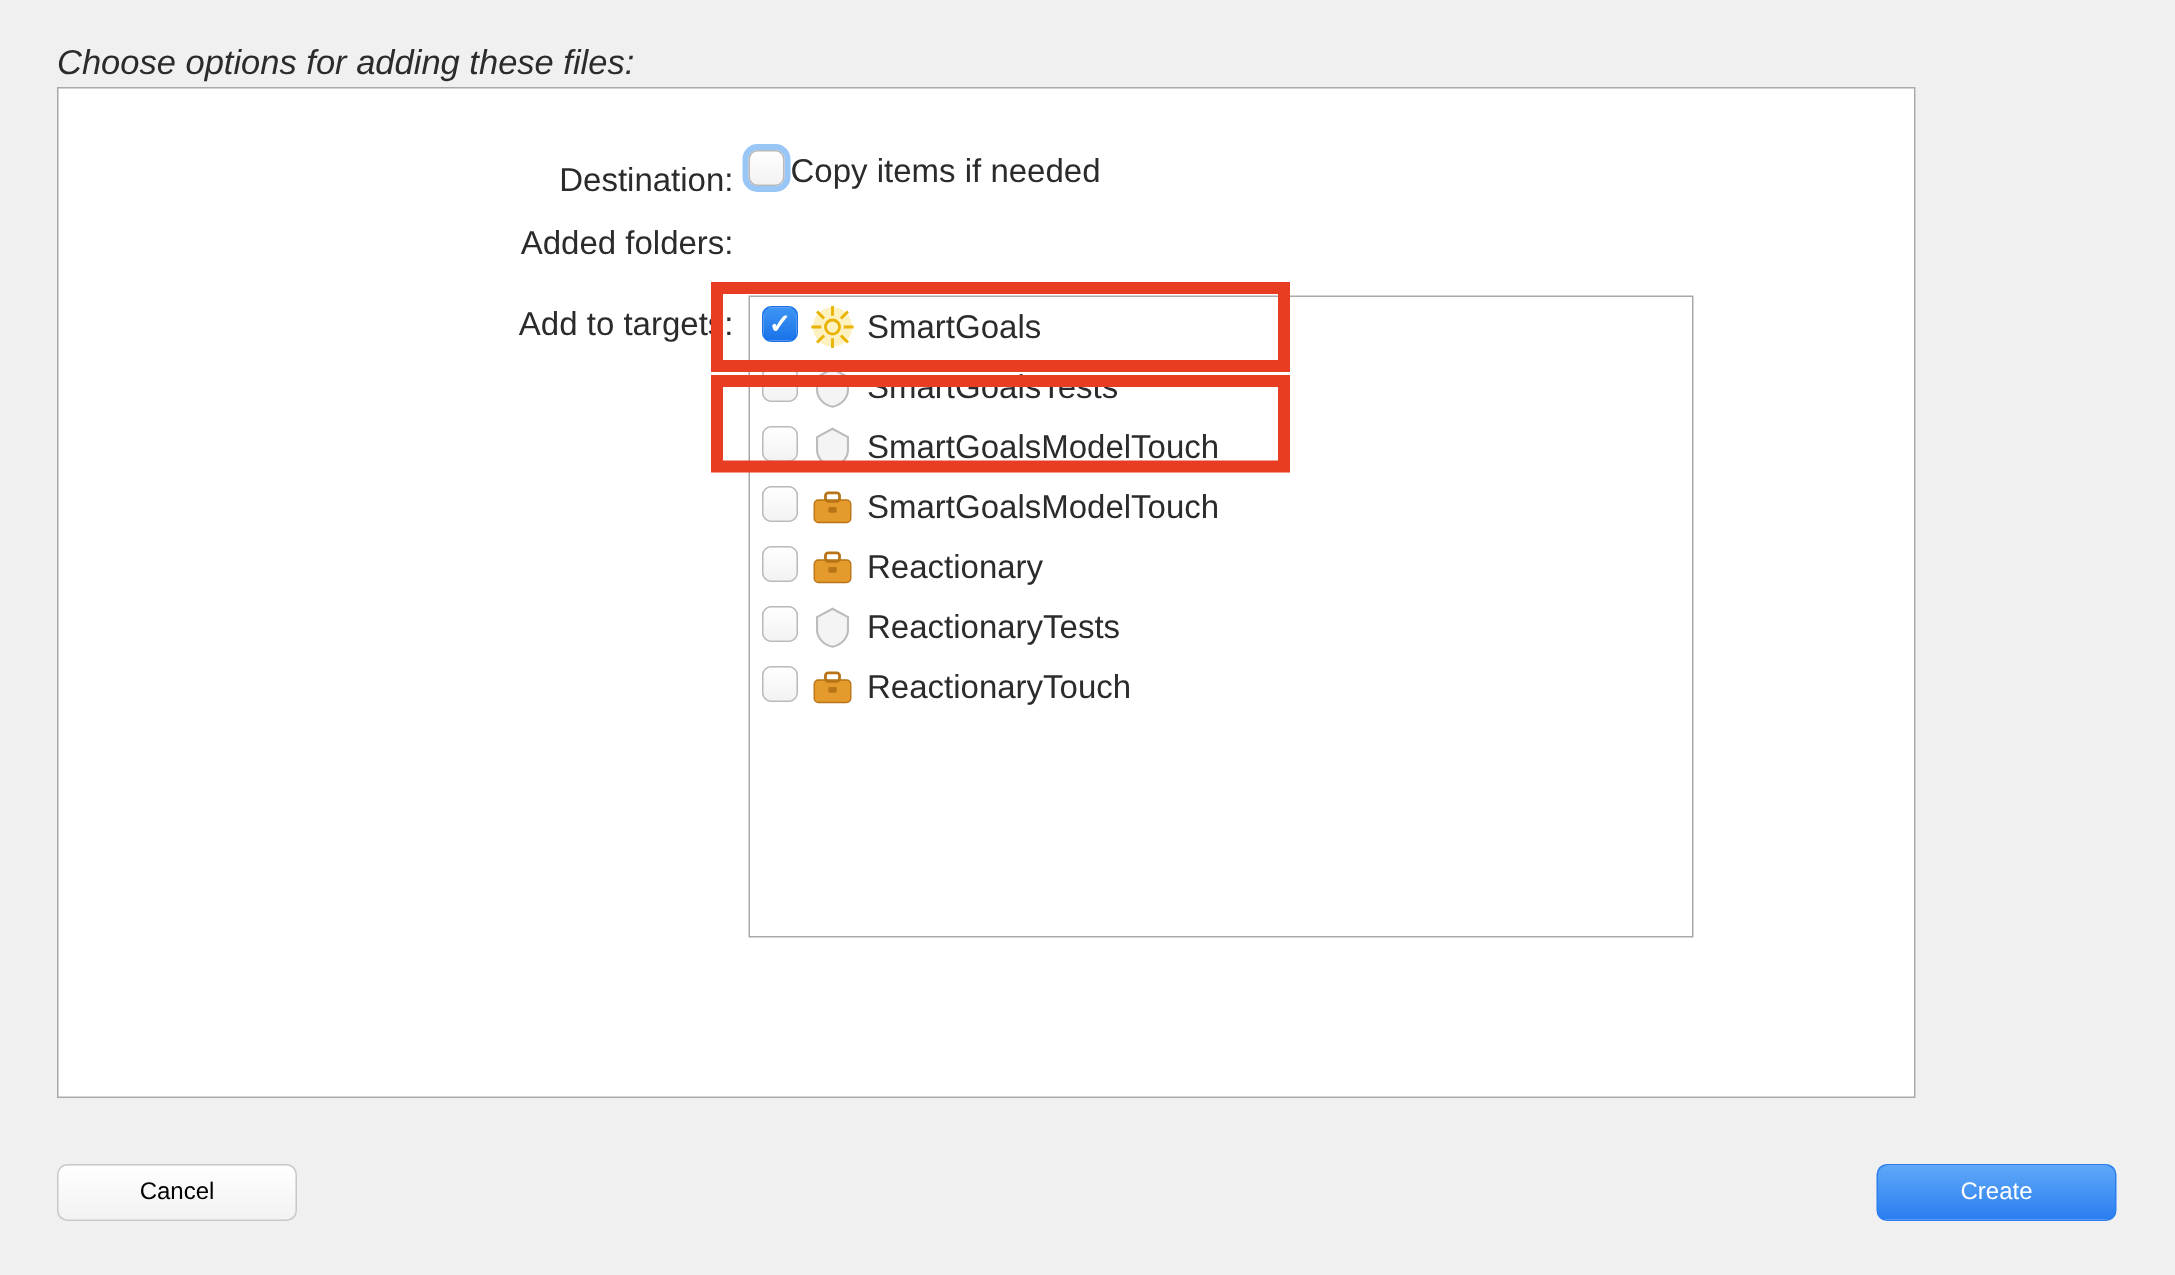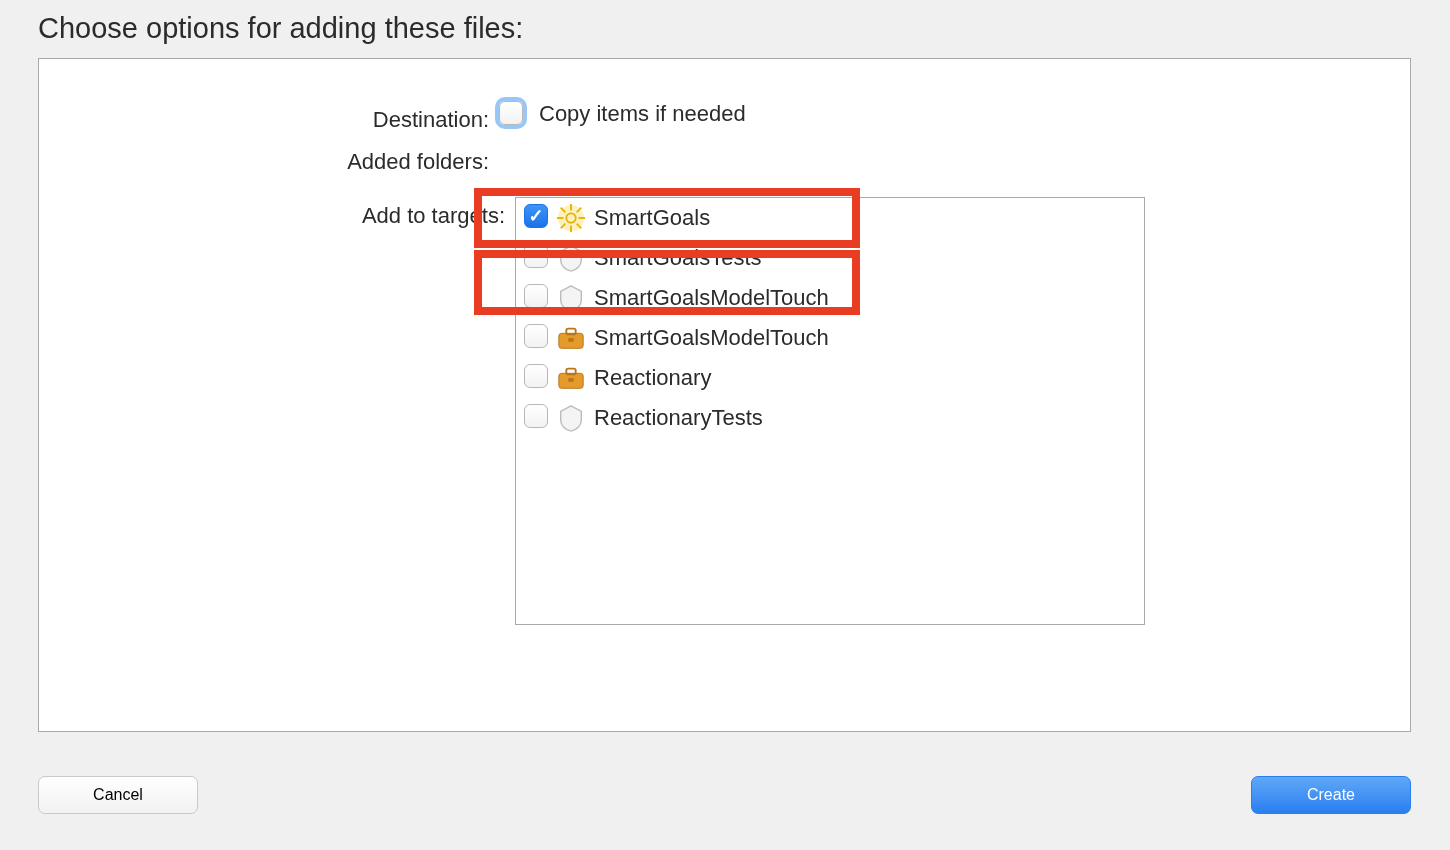--- a/index.html
+++ b/index.html
@@ -8,28 +8,29 @@
     background: #f0f0f0;
     width: 1450px;
     height: 850px;
     font-size: 20px;
     color: #2b2b2b;
     position: relative;
   }
   .title {
     position: absolute;
     left: 38px;
-    top: 12px;
-    font-size: 29px;
+    top: 28px;
+    font-size: 23px;
+    font-style: italic;
   }
   .content-border {
     position: absolute;
     left: 38px;
     top: 58px;
-    width: 1373px;
+    width: 1239px;
     height: 674px;
     background: #fff;
     border: 1px solid #a9a9a9;
   }
   .form-area {
     position: absolute;
     left: 0;
     top: 0;
     width: 100%;
   }
@@ -77,21 +78,21 @@
     vertical-align: middle;
     position: relative; top: -2px;
   }
   .radio.selected {
     background: radial-gradient(circle at 50% 40%, #3e95f6, #1a73e8);
     border-color: #1a73e8;
   }
   .radio.selected::after {
     content: ""; width: 8px; height: 8px; background: #fff; border-radius: 50%;
   }
-  .opt-line { margin-bottom: 8px; display: flex; align-items: flex-end; gap: 16px; }
+  .opt-line { margin-bottom: 8px; display: flex; align-items: center; gap: 4px; }
   .opt-line .text { padding-left: 0; }
   .targets-box {
     border: 1px solid #a9a9a9;
     width: 630px;
     height: 428px;
     background: #fff;
   }
   .target-row {
     display: flex; align-items: center;
     height: 40px;
@@ -152,21 +153,21 @@
           <span class="checkbox focused"></span>
           <span class="text">Copy items if needed</span>
         </div>
       </div>
     </div>
 
     <div class="row">
       <div class="label-col">Added folders:</div>
     </div>
 
-    <div class="row" style="margin-top:22px;padding-left:16px;">
+    <div class="row" style="margin-top:22px;">
       <div class="label-col">Add to targets:</div>
       <div class="control-col">
         <div class="targets-box" id="targets-box">
             <div class="target-row">
               <span class="checkbox checked"></span>
               <span class="icon">
                 <svg viewBox="0 0 32 32">
                   <circle cx="16" cy="16" r="14" fill="#fdf1c0"></circle>
                   <g stroke="#e9b200" stroke-width="2" fill="none">
                     <circle cx="16" cy="16" r="5"></circle>
@@ -225,20 +226,31 @@
             </div>
             <div class="target-row">
               <span class="checkbox"></span>
               <span class="icon">
                 <svg viewBox="0 0 32 32">
                   <path d="M16 3 L27 9 L27 18 C27 24 22 29 16 30 C10 29 5 24 5 18 L5 9 Z" fill="#f4f4f4" stroke="#bcbcbc" stroke-width="1.5"></path>
                 </svg>
               </span>
               <span>ReactionaryTests</span>
             </div>
+            <div class="target-row">
+              <span class="checkbox"></span>
+              <span class="icon">
+                <svg viewBox="0 0 32 32">
+                  <rect x="3" y="11" width="26" height="16" rx="3" fill="#e59a2c" stroke="#b87417" stroke-width="1"></rect>
+                  <rect x="11" y="6" width="10" height="6" rx="2" fill="none" stroke="#b87417" stroke-width="2"></rect>
+                  <rect x="13" y="16" width="6" height="4" rx="1" fill="#b87417"></rect>
+                </svg>
+              </span>
+              <span>ReactionaryTouch</span>
+            </div>
           </div>
       </div>
     </div>
 
   </div>
 
 </div>
 
 <div class="highlight highlight1"></div>
 <div class="highlight highlight2"></div>

